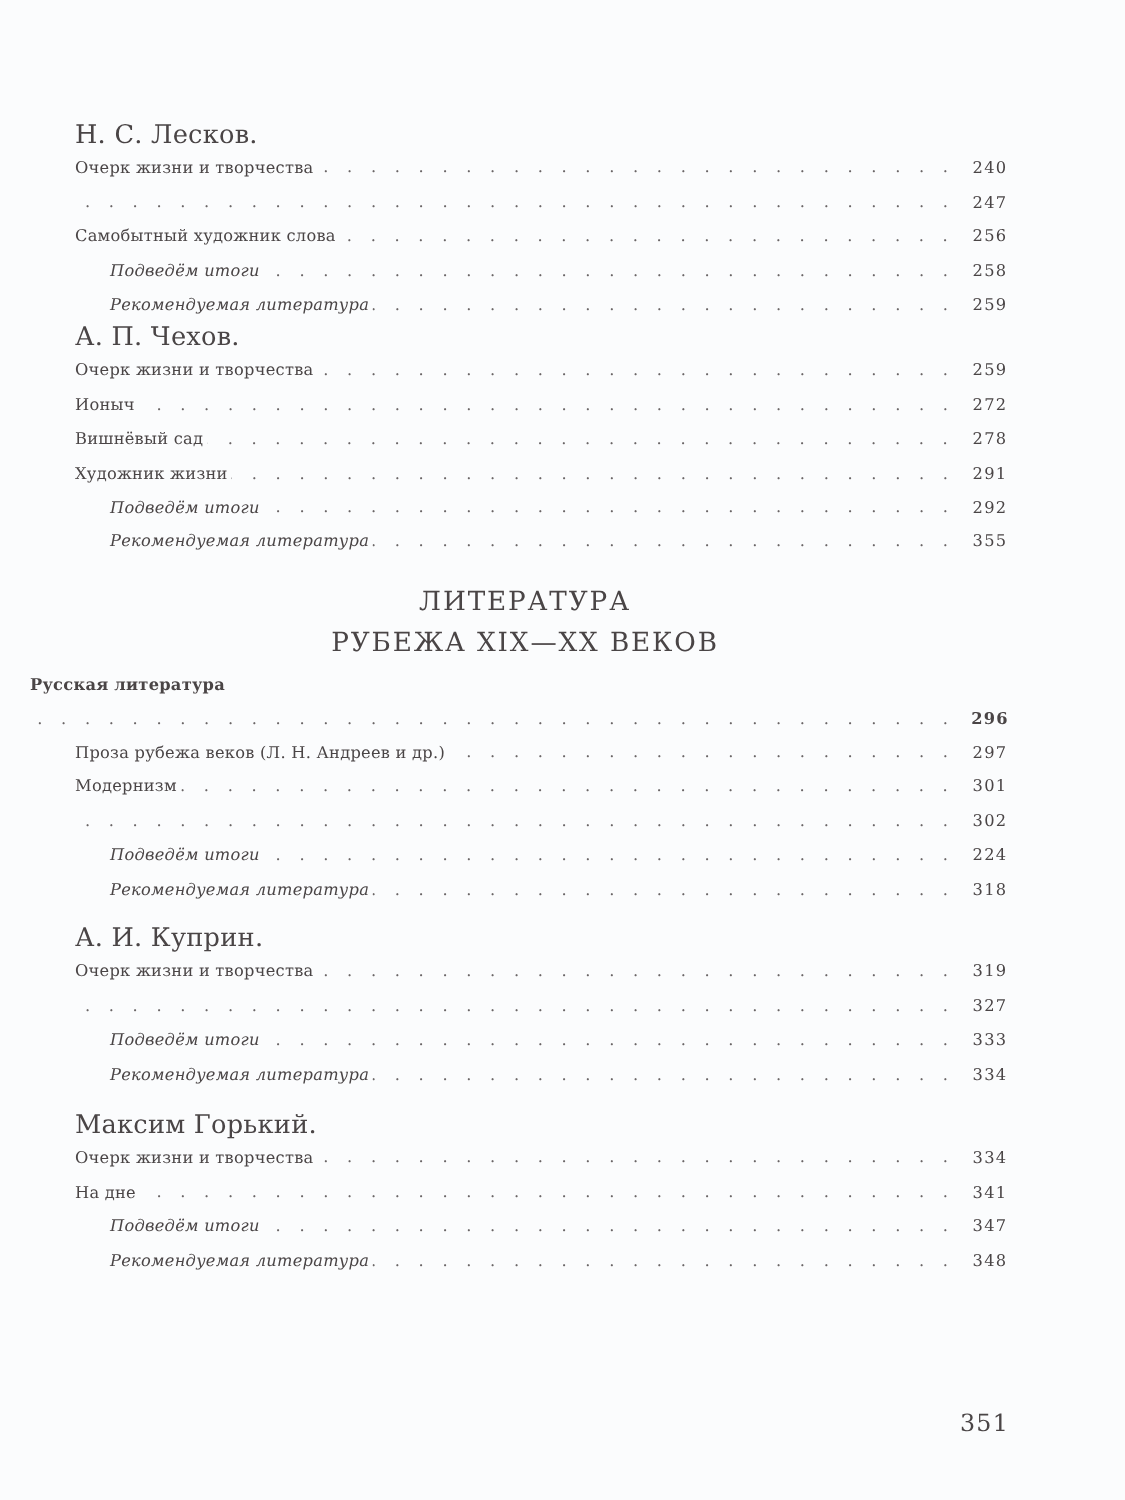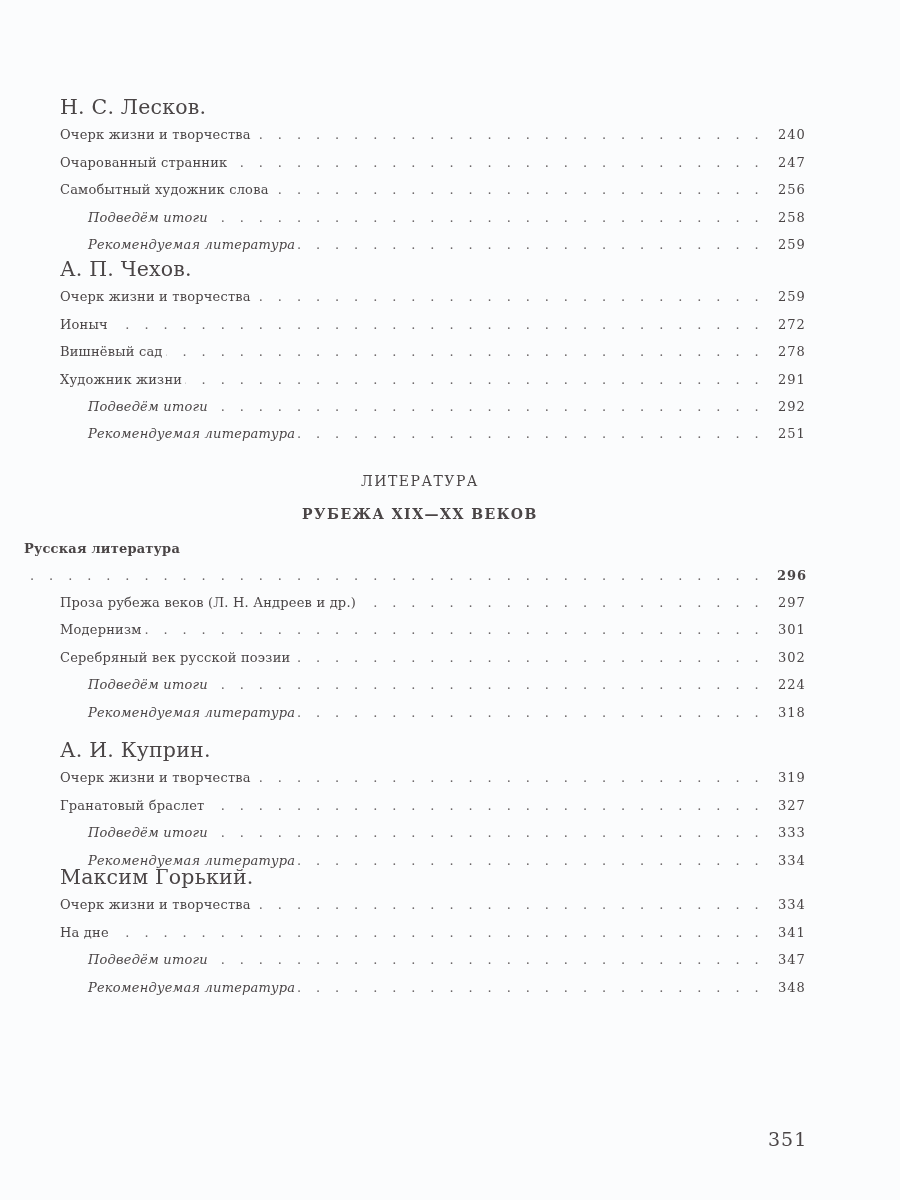--- a/index.html
+++ b/index.html
@@ -25,21 +25,21 @@
     color: #6a6566;
     letter-spacing: 5.4px;
     text-align: right;
     direction: rtl;
   }
   .row .page-num { flex: 0 0 auto; width: 48px; text-align: center; letter-spacing: 1px; }
   .row.italic .label { font-style: italic; font-family: "DejaVu Serif", "Liberation Serif", serif; margin-left: 28px; }
   .row.heading { font-size: 20.5px; }
   .part-title {
     position: absolute; left: 0; width: 840px; text-align: center;
-    font-size: 14px; letter-spacing: 1.5px; line-height: 30px;
+    font-size: 21px; letter-spacing: 1.5px; line-height: 30px;
   }
   .bold-block { position: absolute; left: 24px; width: 792px; }
   .bold-block .row { font-weight: bold; }
   .footer-num {
     position: absolute; left: 768px; top: 1128px;
     font-size: 19px; letter-spacing: 1px;
   }
 </style>
 </head>
 <body>
@@ -49,21 +49,20 @@
   <div class="block" style="top:94px;">
     <div class="row heading">
         <span class="label">Н. С. Лесков.</span>
       </div>
     <div class="row">
         <span class="label">Очерк жизни и творчества</span>
         <span class="leader">. . . . . . . . . . . . . . . . . . . . . . . . . . . . . . . . . . . . . . . . . . . . . . . . . . . . . . . . . . .</span>
         <span class="page-num">240</span>
       </div>
     <div class="row">
-        <span class="label">Очарованный странник</span>
         <span class="leader">. . . . . . . . . . . . . . . . . . . . . . . . . . . . . . . . . . . . . . . . . . . . . . . . . . . . . . . . . . .</span>
         <span class="page-num">247</span>
       </div>
     <div class="row">
         <span class="label">Самобытный художник слова</span>
         <span class="leader">. . . . . . . . . . . . . . . . . . . . . . . . . . . . . . . . . . . . . . . . . . . . . . . . . . . . . . . . . . .</span>
         <span class="page-num">256</span>
       </div>
     <div class="row italic">
         <span class="label">Подведём итоги</span>
@@ -102,26 +101,26 @@
         <span class="page-num">291</span>
       </div>
     <div class="row italic">
         <span class="label">Подведём итоги</span>
         <span class="leader">. . . . . . . . . . . . . . . . . . . . . . . . . . . . . . . . . . . . . . . . . . . . . . . . . . . . . . . . . . .</span>
         <span class="page-num">292</span>
       </div>
     <div class="row italic">
         <span class="label">Рекомендуемая литература</span>
         <span class="leader">. . . . . . . . . . . . . . . . . . . . . . . . . . . . . . . . . . . . . . . . . . . . . . . . . . . . . . . . . . .</span>
-        <span class="page-num">251</span>
+        <span class="page-num">355</span>
       </div>
   </div>
 
   <div class="part-title" style="top:466px;">ЛИТЕРАТУРА</div>
-  <div class="part-title" style="top:499px;font-weight:bold;">РУБЕЖА XIX—XX ВЕКОВ</div>
+  <div class="part-title" style="top:499px;">РУБЕЖА XIX—XX ВЕКОВ</div>
 
   <div class="bold-block" style="top:535px;">
     <div class="row">
         <span class="label">Русская литература</span>
       </div>
     <div class="row">
         <span class="leader" style="font-weight:normal;">. . . . . . . . . . . . . . . . . . . . . . . . . . . . . . . . . . . . . . . . . . . . . . . . . . . . . . . . . . .</span>
         <span class="page-num">296</span>
       </div>
   </div>
@@ -131,21 +130,20 @@
         <span class="label">Проза рубежа веков (Л. Н. Андреев и др.)</span>
         <span class="leader">. . . . . . . . . . . . . . . . . . . . . . . . . . . . . . . . . . . . . . . . . . . . . . . . . . . . . . . . . . .</span>
         <span class="page-num">297</span>
       </div>
     <div class="row">
         <span class="label">Модернизм</span>
         <span class="leader">. . . . . . . . . . . . . . . . . . . . . . . . . . . . . . . . . . . . . . . . . . . . . . . . . . . . . . . . . . .</span>
         <span class="page-num">301</span>
       </div>
     <div class="row">
-        <span class="label">Серебряный век русской поэзии</span>
         <span class="leader">. . . . . . . . . . . . . . . . . . . . . . . . . . . . . . . . . . . . . . . . . . . . . . . . . . . . . . . . . . .</span>
         <span class="page-num">302</span>
       </div>
     <div class="row italic">
         <span class="label">Подведём итоги</span>
         <span class="leader">. . . . . . . . . . . . . . . . . . . . . . . . . . . . . . . . . . . . . . . . . . . . . . . . . . . . . . . . . . .</span>
         <span class="page-num">224</span>
       </div>
     <div class="row italic">
         <span class="label">Рекомендуемая литература</span>
@@ -157,37 +155,36 @@
   <div class="block" style="top:737px;">
     <div class="row heading">
         <span class="label">А. И. Куприн.</span>
       </div>
     <div class="row">
         <span class="label">Очерк жизни и творчества</span>
         <span class="leader">. . . . . . . . . . . . . . . . . . . . . . . . . . . . . . . . . . . . . . . . . . . . . . . . . . . . . . . . . . .</span>
         <span class="page-num">319</span>
       </div>
     <div class="row">
-        <span class="label">Гранатовый браслет</span>
         <span class="leader">. . . . . . . . . . . . . . . . . . . . . . . . . . . . . . . . . . . . . . . . . . . . . . . . . . . . . . . . . . .</span>
         <span class="page-num">327</span>
       </div>
     <div class="row italic">
         <span class="label">Подведём итоги</span>
         <span class="leader">. . . . . . . . . . . . . . . . . . . . . . . . . . . . . . . . . . . . . . . . . . . . . . . . . . . . . . . . . . .</span>
         <span class="page-num">333</span>
       </div>
     <div class="row italic">
         <span class="label">Рекомендуемая литература</span>
         <span class="leader">. . . . . . . . . . . . . . . . . . . . . . . . . . . . . . . . . . . . . . . . . . . . . . . . . . . . . . . . . . .</span>
         <span class="page-num">334</span>
       </div>
   </div>
 
-  <div class="block" style="top:864px;">
+  <div class="block" style="top:886px;">
     <div class="row heading">
         <span class="label">Максим Горький.</span>
       </div>
     <div class="row">
         <span class="label">Очерк жизни и творчества</span>
         <span class="leader">. . . . . . . . . . . . . . . . . . . . . . . . . . . . . . . . . . . . . . . . . . . . . . . . . . . . . . . . . . .</span>
         <span class="page-num">334</span>
       </div>
     <div class="row">
         <span class="label">На дне</span>

